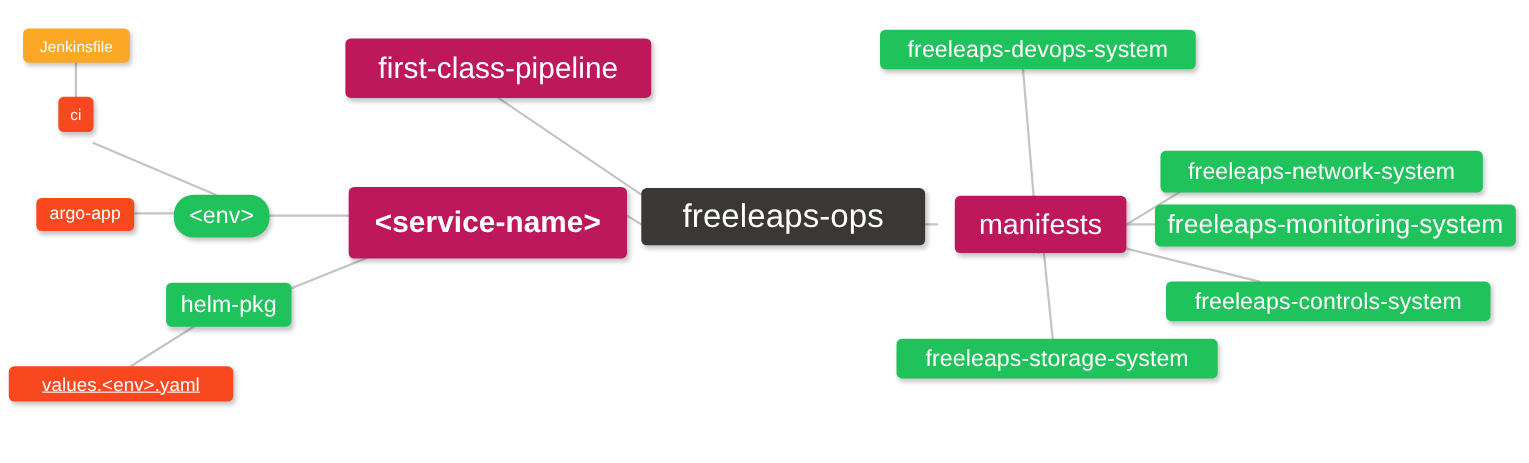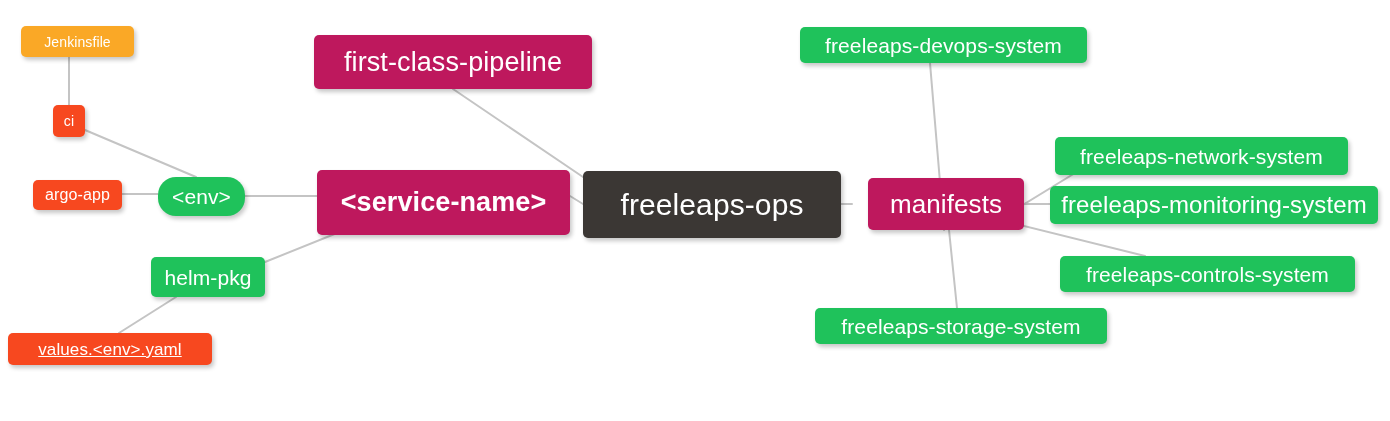--- a/index.html
+++ b/index.html
@@ -60,28 +60,28 @@
       <line x1="158" y1="194" x2="122" y2="194" stroke="#c4c4c4" stroke-width="2" stroke-linecap="round"></line>
       <line x1="69" y1="105" x2="69" y2="57" stroke="#c4c4c4" stroke-width="2" stroke-linecap="round"></line>
       <line x1="176" y1="297" x2="119" y2="333" stroke="#c4c4c4" stroke-width="2" stroke-linecap="round"></line>
       <line x1="944" y1="230" x2="930" y2="63" stroke="#c4c4c4" stroke-width="2" stroke-linecap="round"></line>
       <line x1="1008" y1="214" x2="1111" y2="151" stroke="#c4c4c4" stroke-width="2" stroke-linecap="round"></line>
       <line x1="1008" y1="204" x2="1050" y2="204" stroke="#c4c4c4" stroke-width="2" stroke-linecap="round"></line>
       <line x1="1008" y1="222" x2="1145" y2="256" stroke="#c4c4c4" stroke-width="2" stroke-linecap="round"></line>
       <line x1="949" y1="230" x2="957" y2="308" stroke="#c4c4c4" stroke-width="2" stroke-linecap="round"></line>
     </svg>
   <div id="nodes">
-      <div class="node n-root" style="left: 583px; top: 171px; width: 258px; height: 67px; font-size: 30px;">freeleaps-ops</div>
+      <div class="node n-root" style="left: 583px; top: 171px; width: 258px; height: 52px; font-size: 30px;">freeleaps-ops</div>
       <div class="node n-blue" style="left: 317px; top: 170px; width: 253px; height: 65px; font-size: 27px; font-weight: bold;">&lt;service-name&gt;</div>
       <div class="node n-blue" style="left: 314px; top: 35px; width: 278px; height: 54px; font-size: 27px;">first-class-pipeline</div>
       <div class="node n-blue" style="left: 852px; top: 178px; width: 156px; height: 52px; font-size: 26px; margin-left: 16px;">manifests</div>
       <div class="node n-green" style="left: 158px; top: 177px; width: 87px; height: 39px; font-size: 21px; border-radius: 18px;">&lt;env&gt;</div>
       <div class="node n-green" style="left: 151px; top: 257px; width: 114px; height: 40px; font-size: 21px;">helm-pkg</div>
-      <div class="node n-orange" style="left: 21px; top: 26px; width: 113px; height: 31px; font-size: 14px;">Jenkinsfile</div>
-      <div class="node n-red" style="left: 53px; top: 105px; width: 32px; height: 32px; font-size: 14px;">ci</div>
+      <div class="node n-orange" style="left: 21px; top: 26px; width: 97px; height: 31px; font-size: 14px;">Jenkinsfile</div>
+      <div class="node n-red" style="left: 53px; top: 88px; width: 32px; height: 32px; font-size: 14px;">ci</div>
       <div class="node n-red" style="left: 33px; top: 180px; width: 89px; height: 30px; font-size: 16px;">argo-app</div>
       <div class="node n-red" style="left: 8px; top: 333px; width: 204px; height: 32px; font-size: 17px; text-decoration: underline;">values.&lt;env&gt;.yaml</div>
       <div class="node n-green" style="left: 800px; top: 27px; width: 287px; height: 36px; font-size: 21px;">freeleaps-devops-system</div>
       <div class="node n-green" style="left: 1055px; top: 113px; width: 293px; height: 38px; font-size: 21px; margin-top: 24px;">freeleaps-network-system</div>
       <div class="node n-green" style="left: 1050px; top: 186px; width: 328px; height: 38px; font-size: 24px;">freeleaps-monitoring-system</div>
       <div class="node n-green" style="left: 1060px; top: 256px; width: 295px; height: 36px; font-size: 21px;">freeleaps-controls-system</div>
       <div class="node n-green" style="left: 815px; top: 308px; width: 292px; height: 36px; font-size: 21px;">freeleaps-storage-system</div>
     </div>
 </div>
 

